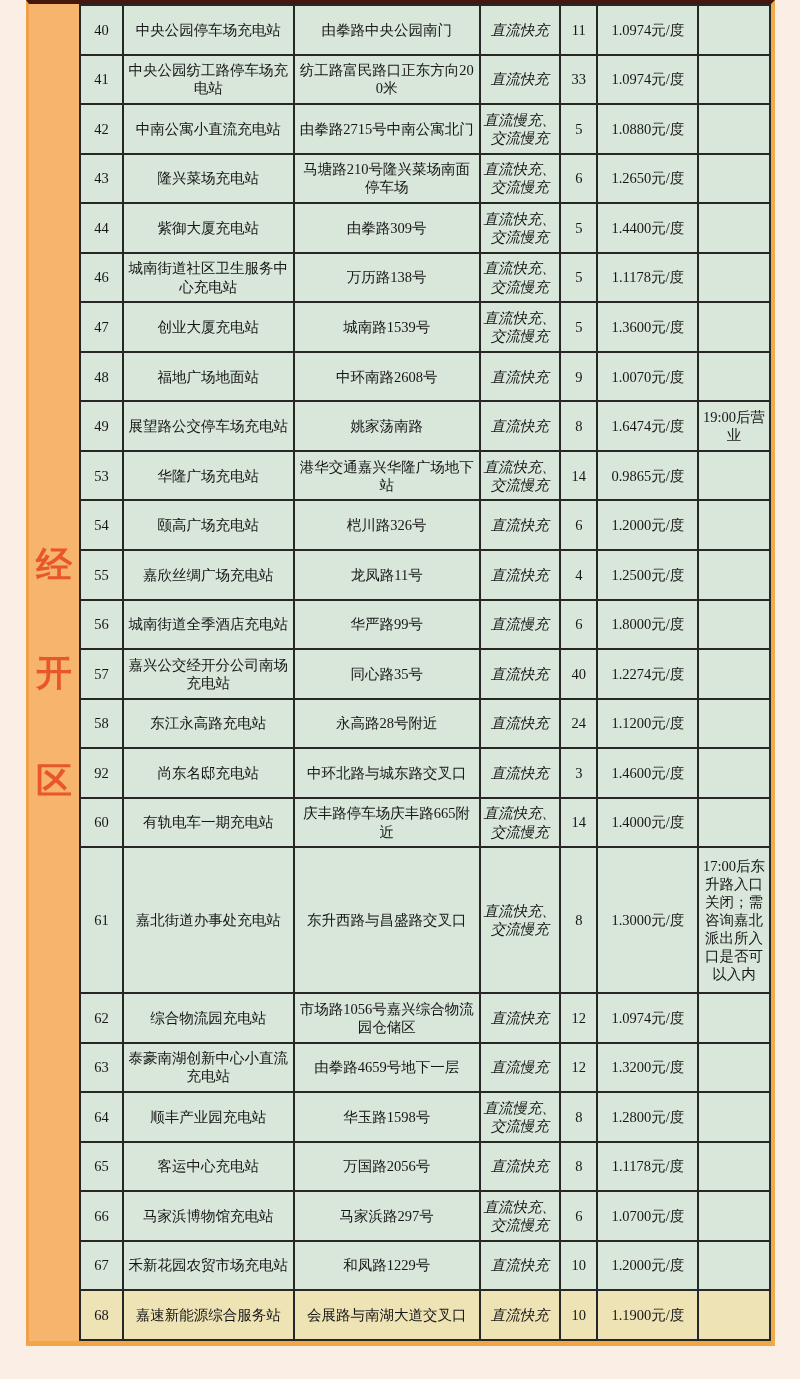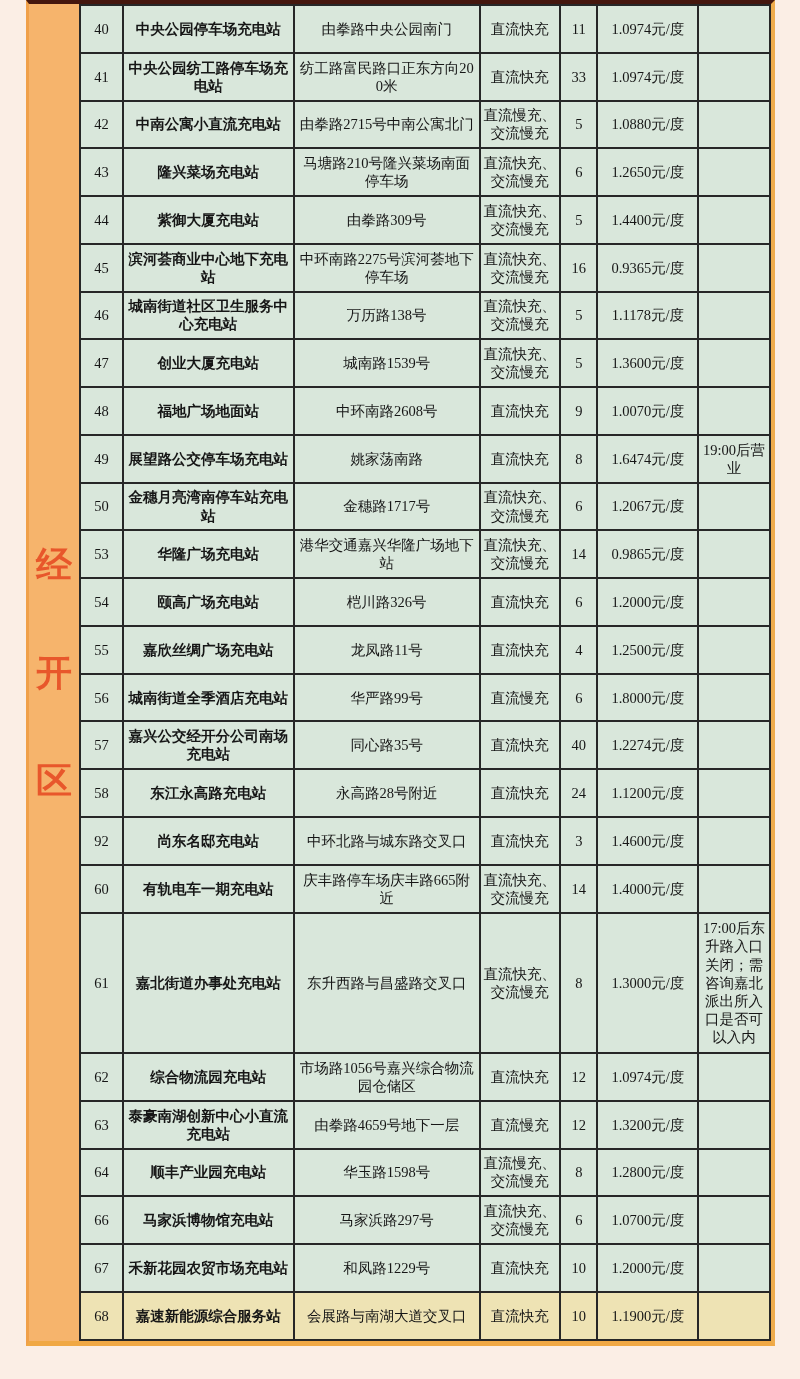--- a/index.html
+++ b/index.html
@@ -53,25 +53,25 @@
     vertical-align:middle;
     color:#161616;
     font-size:14.5px;
     line-height:1.25;
     padding:1px 3px;
     height:40.5px;
     overflow:hidden;
     word-break:break-all;
   }
   .col-num{width:6.2%;font-size:14px;}
-  .col-name{width:24.8%;font-weight:bold;}
+  .col-name{width:24.8%;}
   .col-addr{width:26.9%;}
-  .col-type{width:11.7%;white-space:pre-line;}
+  .col-type{width:11.7%;white-space:pre-line;font-style:italic;}
   .col-count{width:5.4%;font-size:14px;}
-  .col-price{width:14.6%;}
+  .col-price{width:14.6%;border-radius:10px;}
   .col-note{width:10.4%;font-size:12.5px;margin-top:44px;}
   td.note-small{
     font-size:8px;
     line-height:1.55;
     text-align:justify;
     padding:1px 2px;
   }
   tr.variant-gold td{background:#eee3b4;}
 </style>
 </head>
@@ -127,30 +127,20 @@
           <td class="col-num">44</td>
           <td class="col-name">紫御大厦充电站</td>
           <td class="col-addr">由拳路309号</td>
           <td class="col-type">直流快充、
 交流慢充</td>
           <td class="col-count">5</td>
           <td class="col-price">1.4400元/度</td>
           <td class="col-note"></td>
         </tr>
         <tr>
-          <td class="col-num">45</td>
-          <td class="col-name">滨河荟商业中心地下充电站</td>
-          <td class="col-addr">中环南路2275号滨河荟地下停车场</td>
-          <td class="col-type">直流快充、
-交流慢充</td>
-          <td class="col-count">16</td>
-          <td class="col-price">0.9365元/度</td>
-          <td class="col-note"></td>
-        </tr>
-        <tr>
           <td class="col-num">46</td>
           <td class="col-name">城南街道社区卫生服务中心充电站</td>
           <td class="col-addr">万历路138号</td>
           <td class="col-type">直流快充、
 交流慢充</td>
           <td class="col-count">5</td>
           <td class="col-price">1.1178元/度</td>
           <td class="col-note"></td>
         </tr>
         <tr>
@@ -173,30 +163,20 @@
           <td class="col-note"></td>
         </tr>
         <tr>
           <td class="col-num">49</td>
           <td class="col-name">展望路公交停车场充电站</td>
           <td class="col-addr">姚家荡南路</td>
           <td class="col-type">直流快充</td>
           <td class="col-count">8</td>
           <td class="col-price">1.6474元/度</td>
           <td class="col-note">19:00后营业</td>
-        </tr>
-        <tr>
-          <td class="col-num">50</td>
-          <td class="col-name">金穗月亮湾南停车站充电站</td>
-          <td class="col-addr">金穗路1717号</td>
-          <td class="col-type">直流快充、
-交流慢充</td>
-          <td class="col-count">6</td>
-          <td class="col-price">1.2067元/度</td>
-          <td class="col-note"></td>
         </tr>
         <tr>
           <td class="col-num">53</td>
           <td class="col-name">华隆广场充电站</td>
           <td class="col-addr">港华交通嘉兴华隆广场地下站</td>
           <td class="col-type">直流快充、
 交流慢充</td>
           <td class="col-count">14</td>
           <td class="col-price">0.9865元/度</td>
           <td class="col-note"></td>
@@ -297,20 +277,29 @@
           <td class="col-num">64</td>
           <td class="col-name">顺丰产业园充电站</td>
           <td class="col-addr">华玉路1598号</td>
           <td class="col-type">直流慢充、
 交流慢充</td>
           <td class="col-count">8</td>
           <td class="col-price">1.2800元/度</td>
           <td class="col-note"></td>
         </tr>
         <tr>
+          <td class="col-num">65</td>
+          <td class="col-name">客运中心充电站</td>
+          <td class="col-addr">万国路2056号</td>
+          <td class="col-type">直流快充</td>
+          <td class="col-count">8</td>
+          <td class="col-price">1.1178元/度</td>
+          <td class="col-note"></td>
+        </tr>
+        <tr>
           <td class="col-num">66</td>
           <td class="col-name">马家浜博物馆充电站</td>
           <td class="col-addr">马家浜路297号</td>
           <td class="col-type">直流快充、
 交流慢充</td>
           <td class="col-count">6</td>
           <td class="col-price">1.0700元/度</td>
           <td class="col-note"></td>
         </tr>
         <tr>

